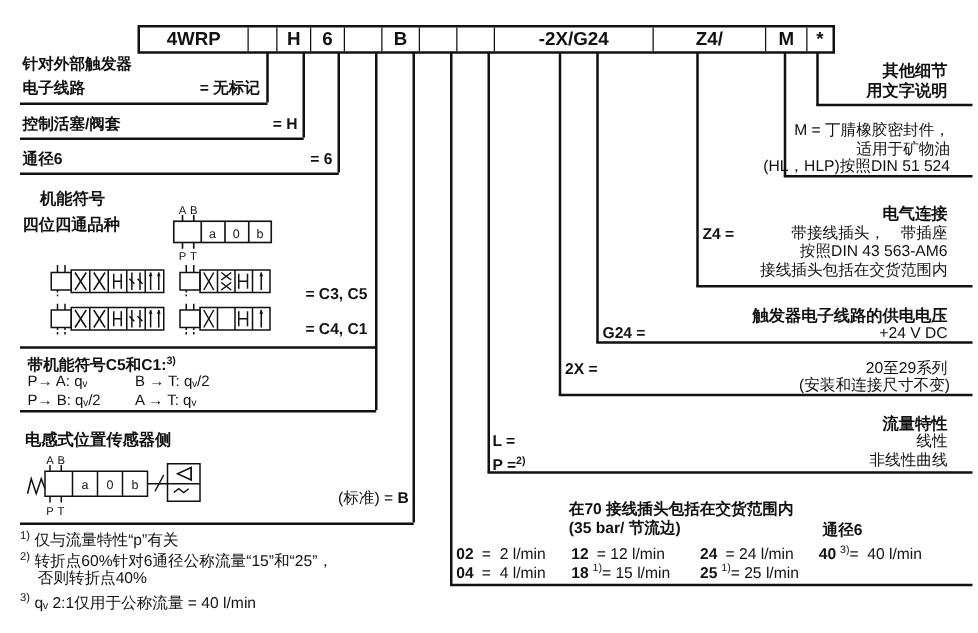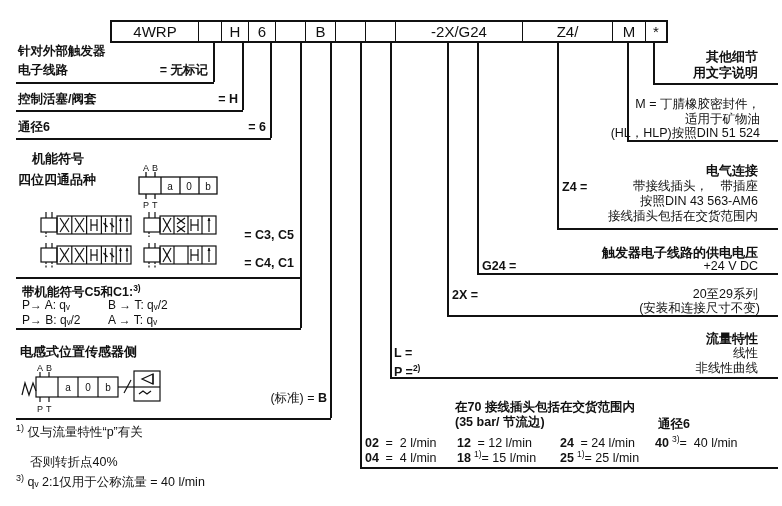--- a/index.html
+++ b/index.html
@@ -10,21 +10,21 @@
   }
   .abs{position:absolute;white-space:nowrap;line-height:15px;}
   .b{font-weight:bold;}
   .rt{text-align:right;}
   .vl{position:absolute;width:1.5px;background:#111;}
   .hl{position:absolute;height:1.5px;background:#111;}
   
   .codebar{position:absolute;left:110px;top:20px;width:558px;height:23px;
     border:2px solid #111;display:flex;box-sizing:border-box;}
   .codebar .cell{border-left:1.5px solid #111;display:flex;align-items:center;
-    justify-content:center;font-weight:normal;font-size:15px;box-sizing:border-box;height:100%;}
+    justify-content:center;font-weight:bold;font-size:15px;box-sizing:border-box;height:100%;}
   .codebar .cell:first-child{border-left:none;}
   sup.fs{font-size:8.5px;}
   .fc{font-weight:bold;display:inline-block;min-width:17px;}
   .fr{white-space:pre;}
   .fn sup{font-size:9px;}
   svg{display:block;}
   svg text{font-family:"Liberation Sans","DejaVu Sans",sans-serif;fill:#111;}
 </style>
 </head>
 <body>
@@ -279,16 +279,17 @@
 
   <div class="abs" style="left:365px;top:432px"><span class="fc">02</span><sup class="fs"></sup><span class="fr"> =  2 l/min</span></div>
   <div class="abs" style="left:365px;top:447px"><span class="fc">04</span><sup class="fs"></sup><span class="fr"> =  4 l/min</span></div>
   <div class="abs" style="left:457px;top:432px"><span class="fc">12</span><sup class="fs"></sup><span class="fr"> = 12 l/min</span></div>
   <div class="abs" style="left:457px;top:447px"><span class="fc">18</span><sup class="fs">1)</sup><span class="fr">= 15 l/min</span></div>
   <div class="abs" style="left:560px;top:432px"><span class="fc">24</span><sup class="fs"></sup><span class="fr"> = 24 l/min</span></div>
   <div class="abs" style="left:560px;top:447px"><span class="fc">25</span><sup class="fs">1)</sup><span class="fr">= 25 l/min</span></div>
   <div class="abs" style="left:655px;top:432px"><span class="fc">40</span><sup class="fs">3)</sup><span class="fr">=  40 l/min</span></div>
 
   <div class="abs fn" style="left:16px;top:421px"><sup>1)</sup> <span>仅与流量特性“p”有关</span></div>
+  <div class="abs fn" style="left:16px;top:438px"><sup>2)</sup> <span>转折点60%针对6通径公称流量“15”和“25”，</span></div>
   <div class="abs fn" style="left:30px;top:455px"><span>否则转折点40%</span></div>
   <div class="abs fn" style="left:16px;top:471px"><sup>3)</sup> <span>qᵥ 2:1仅用于公称流量 = 40 l/min</span></div>
 
 </div>
 
 </body></html>

